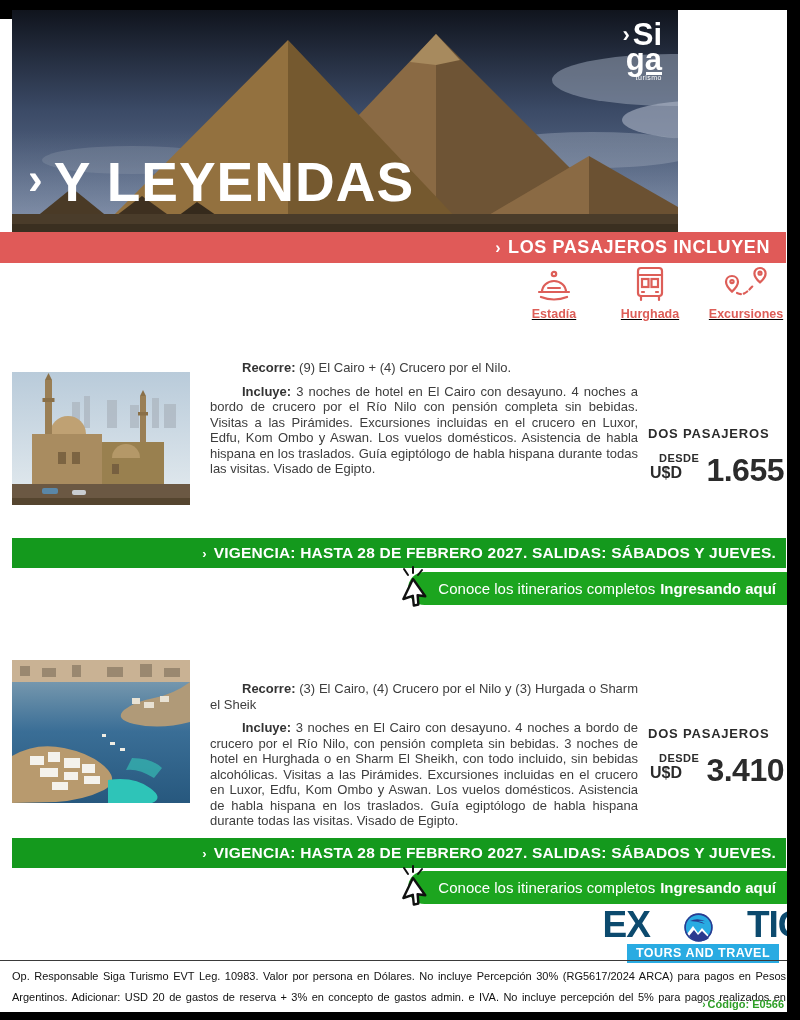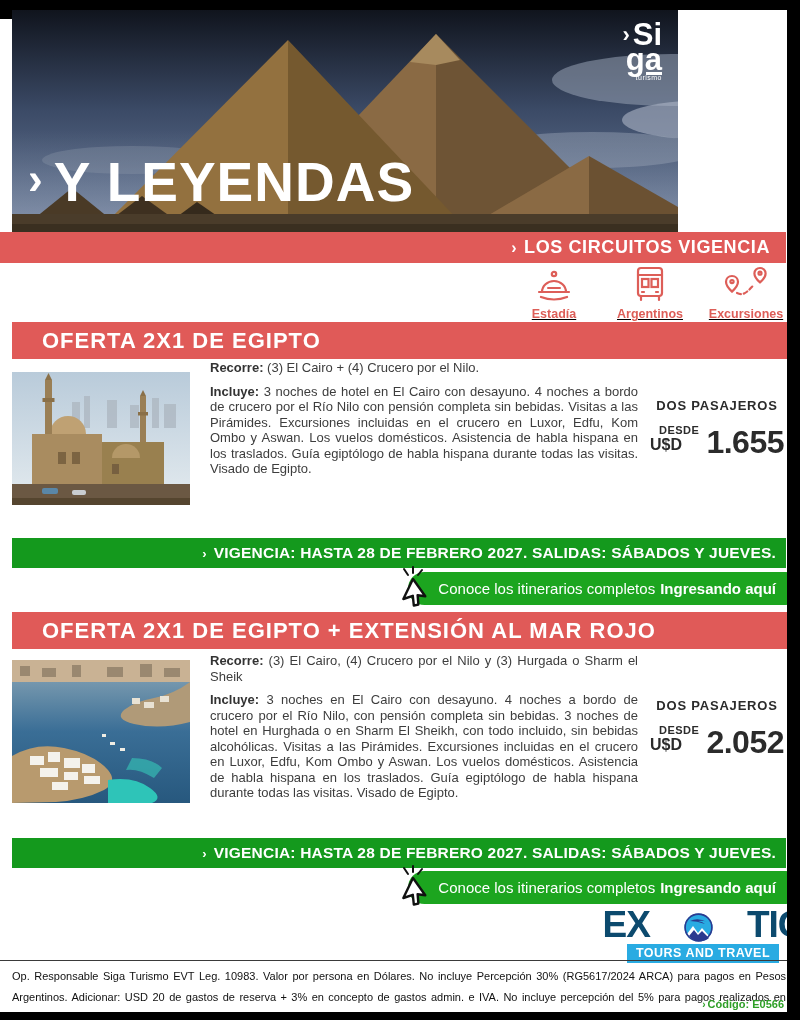--- a/index.html
+++ b/index.html
@@ -39,22 +39,22 @@
 
   
   .offer-header{position:absolute;left:12px;width:776px;height:37px;background:#E05A58;color:#fff;
     box-sizing:border-box;padding-left:30px;font-size:22px;font-weight:800;letter-spacing:1px;
     display:flex;align-items:center;}
   .offer-img{position:absolute;left:12px;width:178px;overflow:hidden;}
   .offer-img svg{display:block;}
   .offer-text{position:absolute;left:210px;width:428px;font-size:13px;line-height:15.5px;
     color:#3d3d3d;text-align:justify;}
   .offer-text p{margin:0 0 8px 0;}
-  .offer-text b{color:#333;}
-  .price{position:absolute;left:648px;width:138px;text-align:center;color:#2b2b2b;}
+  .offer-text b{color:#333;margin-left:32px;}
+  .price{position:absolute;left:648px;width:138px;color:#2b2b2b;margin-top:28px;}
   .price .pax{font-size:13px;font-weight:700;letter-spacing:.8px;white-space:nowrap;}
   .price .row{display:flex;justify-content:center;align-items:flex-end;margin-top:11px;}
   .price .stack{display:flex;flex-direction:column;align-items:flex-start;margin-right:7px;padding-bottom:2px;}
   .price .desde{font-size:11px;font-weight:700;letter-spacing:.5px;padding-left:9px;}
   .price .usd{font-size:16px;font-weight:700;}
   .price .amount{font-size:32px;font-weight:800;line-height:.85;letter-spacing:-.5px;}
 
   .vigencia{position:absolute;left:12px;width:774px;height:30px;background:#14991D;color:#fff;
     display:flex;justify-content:flex-end;align-items:center;gap:7px;padding-right:10px;
     box-sizing:border-box;font-size:15.5px;font-weight:700;letter-spacing:.2px;}
@@ -128,21 +128,21 @@
       <div class="l3">turismo</div>
     </div>
     <div class="hero-title2">
       <span class="chev">›</span>
       <span>Y LEYENDAS</span>
     </div>
   </div>
 
   <div class="includes-banner">
     <span class="chev">›</span>
-    <span>LOS CIRCUITOS VIGENCIA</span>
+    <span>LOS PASAJEROS INCLUYEN</span>
   </div>
 
   <div class="icons-row">
     <div class="icon-item">
       <span class="glyph">
         <svg width="36" height="34" viewBox="0 0 36 34" fill="none" stroke="#DD5E58" stroke-width="2.2" stroke-linecap="round">
           <circle cx="18" cy="6" r="2.2"></circle>
           <path d="M6 24 a12 11 0 0 1 24 0"></path>
           <path d="M3 24 h30"></path>
           <path d="M5 29 q13 5 26 0"></path>
@@ -155,37 +155,36 @@
       <span class="glyph">
         <svg width="34" height="36" viewBox="0 0 34 36" fill="none" stroke="#DD5E58" stroke-width="2.2" stroke-linecap="round">
           <rect x="5" y="2" width="24" height="28" rx="3"></rect>
           <path d="M5 9 h24"></path>
           <rect x="9" y="13" width="6.5" height="8"></rect>
           <rect x="18.5" y="13" width="6.5" height="8"></rect>
           <path d="M9 26 h2 M23 26 h2"></path>
           <path d="M8 30 v4 M26 30 v4"></path>
         </svg>
       </span>
-      <span class="lbl">Argentinos</span>
+      <span class="lbl">Hurghada</span>
     </div>
     <div class="icon-item">
       <span class="glyph">
         <svg width="44" height="36" viewBox="0 0 44 36" fill="none" stroke="#DD5E58" stroke-width="2.2" stroke-linecap="round">
           <path d="M8 10 c-3.5 0 -6 2.6 -6 5.8 c0 4.4 6 9.8 6 9.8 s6 -5.4 6 -9.8 c0 -3.2 -2.5 -5.8 -6 -5.8 Z"></path>
           <circle cx="8" cy="15.6" r="1.6"></circle>
           <path d="M36 2 c-3.2 0 -5.6 2.4 -5.6 5.4 c0 4 5.6 9 5.6 9 s5.6 -5 5.6 -9 c0 -3 -2.4 -5.4 -5.6 -5.4 Z"></path>
           <circle cx="36" cy="7.2" r="1.5"></circle>
           <path d="M13 27 c8 4 12 -4 17 -8" stroke-dasharray="4 3"></path>
         </svg>
       </span>
       <span class="lbl">Excursiones</span>
     </div>
   </div>
 
-  <div class="offer-header" style="top:322px">OFERTA 2X1 DE EGIPTO</div>
   <div class="offer-img" style="top:372px;height:133px">
     <svg width="178" height="133" viewBox="0 0 178 133" preserveAspectRatio="none">
       <defs>
           <linearGradient id="csky" x1="0" y1="0" x2="0" y2="1">
         <stop offset="0" stop-color="#b9cbda"></stop>
             <stop offset="1" stop-color="#e4ebef"></stop>
           </linearGradient>
         </defs>
       <rect width="178" height="133" fill="url(#csky)"></rect>
       <g fill="#aeb8c2" opacity=".8">
@@ -211,21 +210,21 @@
         <rect x="60" y="80" width="8" height="12" fill="#7c6442"></rect>
         <rect x="100" y="92" width="7" height="10" fill="#776040"></rect>
       </g>
       <rect y="112" width="178" height="21" fill="#6b5843"></rect>
       <rect x="30" y="116" width="16" height="6" rx="2" fill="#5a87a8"></rect>
       <rect x="60" y="118" width="14" height="5" rx="2" fill="#c9cdd1"></rect>
       <rect y="126" width="178" height="7" fill="#55452f"></rect>
     </svg>
   </div>
   <div class="offer-text" style="top:360px">
-    <p><b>Recorre:</b><span> (3) El Cairo + (4) Crucero por el Nilo.</span></p>
+    <p><b>Recorre:</b><span> (9) El Cairo + (4) Crucero por el Nilo.</span></p>
     <p><b>Incluye:</b><span> 3 noches de hotel en El Cairo con desayuno. 4 noches a bordo de crucero por el Río Nilo con pensión completa sin bebidas. Visitas a las Pirámides. Excursiones incluidas en el crucero en Luxor, Edfu, Kom Ombo y Aswan. Los vuelos domésticos. Asistencia de habla hispana en los traslados. Guía egiptólogo de habla hispana durante todas las visitas. Visado de Egipto.</span></p>
   </div>
   <div class="price" style="top:398px">
     <div class="pax">DOS PASAJEROS</div>
     <div class="row">
       <span class="stack">
         <span class="desde">DESDE</span>
         <span class="usd">U$D</span>
       </span>
       <span class="amount">1.655</span>
@@ -245,21 +244,20 @@
         </g>
         <g transform="translate(27,14) rotate(18)">
           <polygon points="0,0 -3,22 5,16 9,25 13,22.6 9.4,14 17,12.6" fill="#fff" stroke="#111" stroke-width="2.4" stroke-linejoin="round"></polygon>
         </g>
       </svg>
       <span>Conoce los itinerarios completos</span>
         <span class="bold">Ingresando aquí</span>
     </button>
   </div>
 
-  <div class="offer-header" style="top:612px">OFERTA 2X1 DE EGIPTO + EXTENSIÓN AL MAR ROJO</div>
   <div class="offer-img" style="top:660px;height:143px">
     <svg width="178" height="143" viewBox="0 0 178 143" preserveAspectRatio="none">
       <defs>
         <linearGradient id="hsea" x1="0" y1="0" x2="0" y2="1">
           <stop offset="0" stop-color="#8fa9b8"></stop>
             <stop offset=".5" stop-color="#3a6e96"></stop>
             <stop offset="1" stop-color="#27587e"></stop>
         </linearGradient>
       </defs>
       <rect width="178" height="143" fill="url(#hsea)"></rect>
@@ -291,32 +289,32 @@
       </g>
       <path d="M96 120 q26 -4 42 8 q14 10 2 15 l-44 0 Z" fill="#2ec4b8"></path>
       <path d="M120 98 q20 0 30 10 l-8 10 q-16 -10 -28 -8 Z" fill="#35b0ae" opacity=".8"></path>
       <g fill="#f0ede4">
           <rect x="98" y="82" width="5" height="3"></rect>
           <rect x="108" y="88" width="5" height="3"></rect>
           <rect x="90" y="74" width="4" height="3"></rect>
         </g>
     </svg>
   </div>
-  <div class="offer-text" style="top:653px">
+  <div class="offer-text" style="top:681px">
     <p><b>Recorre:</b><span> (3) El Cairo, (4) Crucero por el Nilo y (3) Hurgada o Sharm el Sheik</span></p>
     <p><b>Incluye:</b><span> 3 noches en El Cairo con desayuno. 4 noches a bordo de crucero por el Río Nilo, con pensión completa sin bebidas. 3 noches de hotel en Hurghada o en Sharm El Sheikh, con todo incluido, sin bebidas alcohólicas. Visitas a las Pirámides. Excursiones incluidas en el crucero en Luxor, Edfu, Kom Ombo y Aswan. Los vuelos domésticos. Asistencia de habla hispana en los traslados. Guía egiptólogo de habla hispana durante todas las visitas. Visado de Egipto.</span></p>
   </div>
   <div class="price" style="top:698px">
     <div class="pax">DOS PASAJEROS</div>
     <div class="row">
       <span class="stack">
         <span class="desde">DESDE</span>
         <span class="usd">U$D</span>
       </span>
-      <span class="amount">2.052</span>
+      <span class="amount">3.410</span>
     </div>
   </div>
   <div class="vigencia" style="top:838px">
     <span class="chev">›</span>
     <span>VIGENCIA: HASTA 28 DE FEBRERO 2027. SALIDAS: SÁBADOS Y JUEVES.</span>
   </div>
   <div class="cta-row" style="top:871px">
     <button class="cta-btn">
       <svg class="cursor-ic" width="46" height="46" viewBox="0 0 46 46">
         <g stroke="#111" stroke-width="2" stroke-linecap="round">

